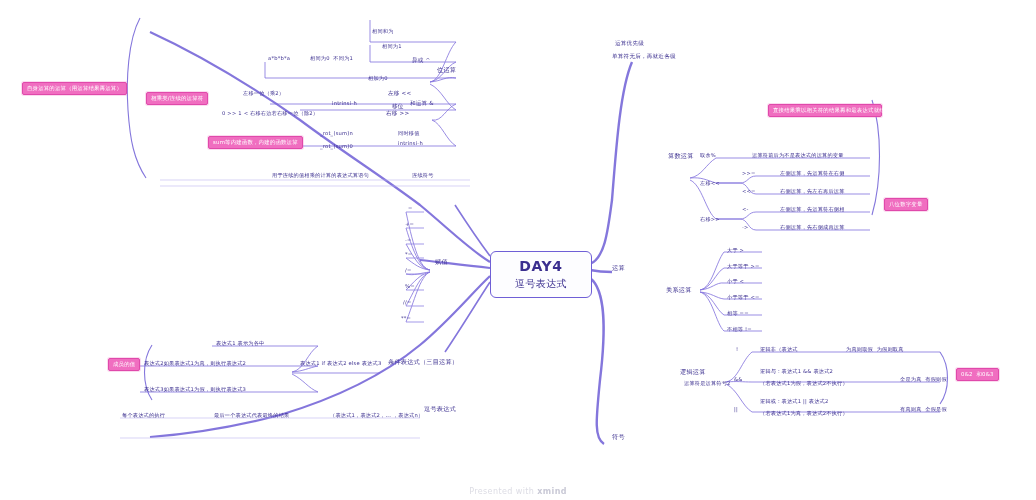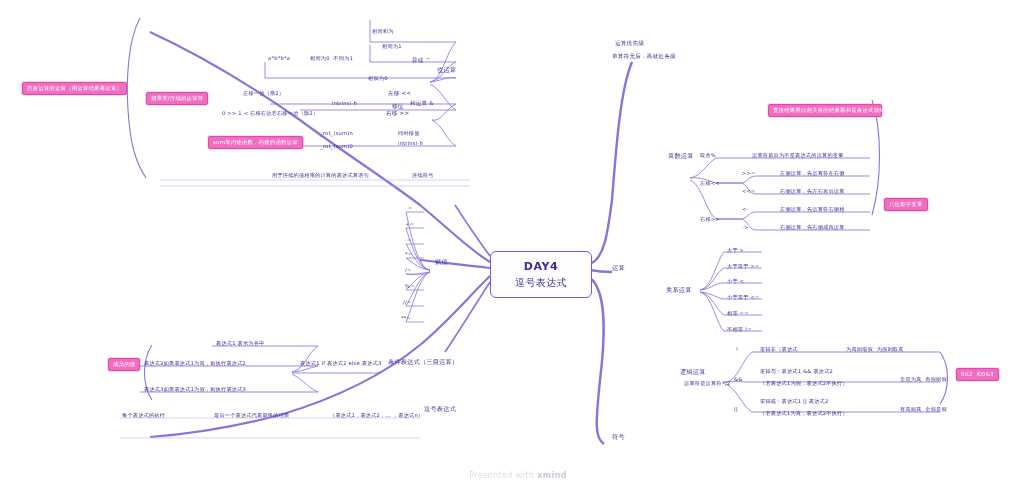--- a/index.html
+++ b/index.html
@@ -35,24 +35,24 @@
     position:absolute;
     left:490px;top:251px;
     width:100px;height:45px;
     border:1.3px solid #6f5fd6;
     border-radius:6px;
     background:#fdfdff;
     display:flex;flex-direction:column;
     align-items:center;justify-content:center;
     color:#3b2f8f;
   }
-  .center .t1{font-size:11px;letter-spacing:.6px;font-weight:bold;}
+  .center .t1{font-size:14px;letter-spacing:.6px;font-weight:bold;}
   .center .t2{font-size:10px;margin-top:3px;letter-spacing:.4px;}
   .watermark{
-    position:absolute;left:0;bottom:20px;width:100%;
+    position:absolute;left:0;bottom:4px;width:100%;
     text-align:center;font-size:8px;color:#dcdce4;letter-spacing:.4px;
   }
   .watermark b{color:#c9c9d6;}
 </style>
 </head>
 <body>
 
 <div id="canvas">
 
   <svg class="links" viewBox="0 0 1036 500">

